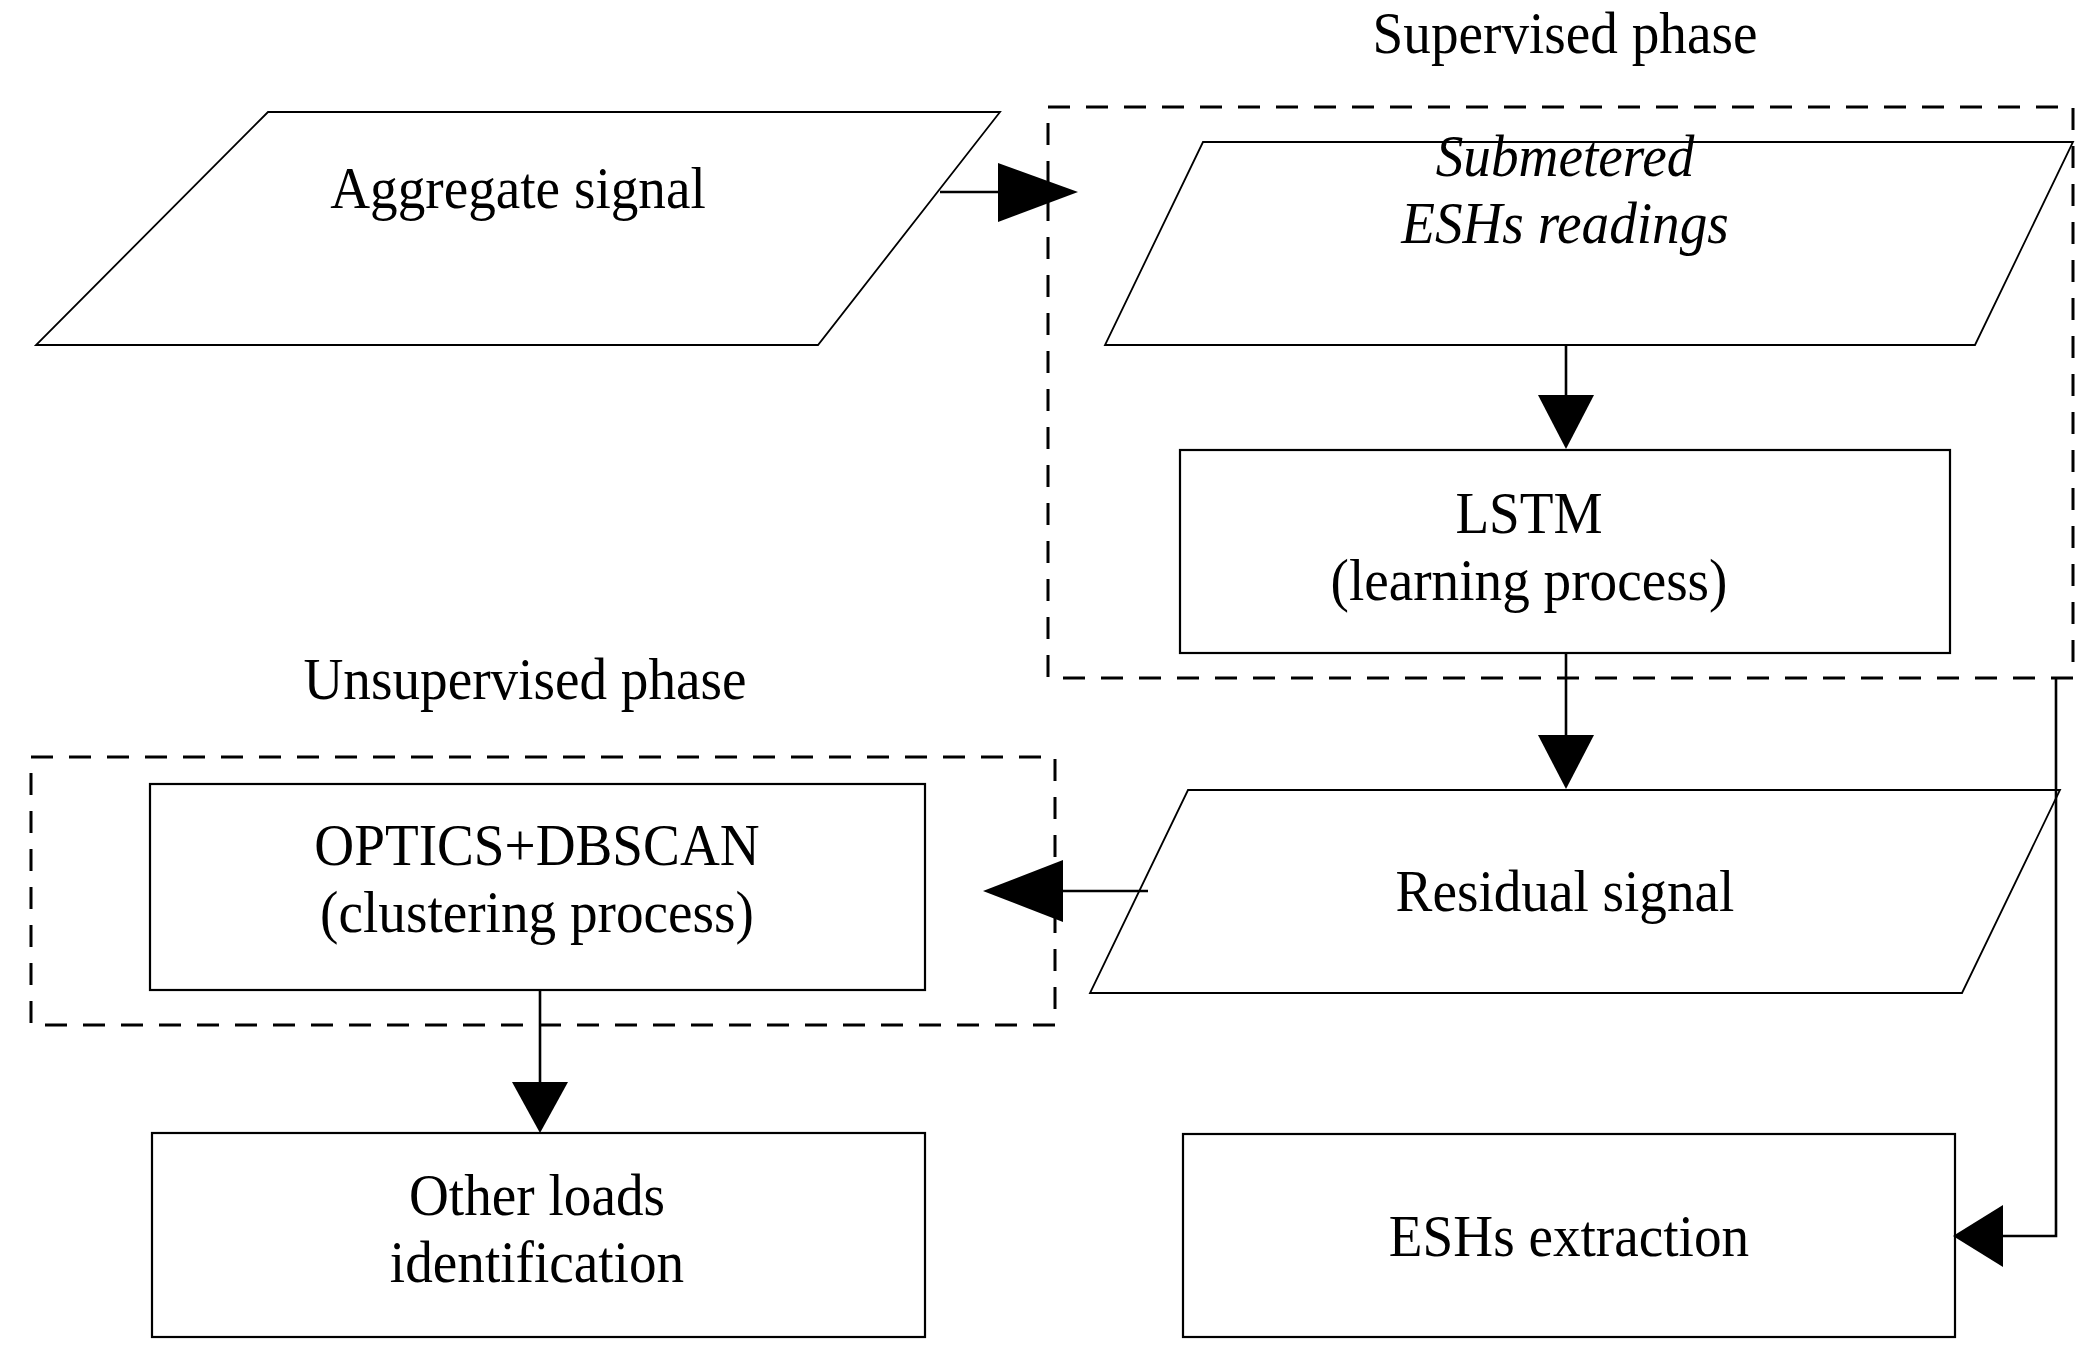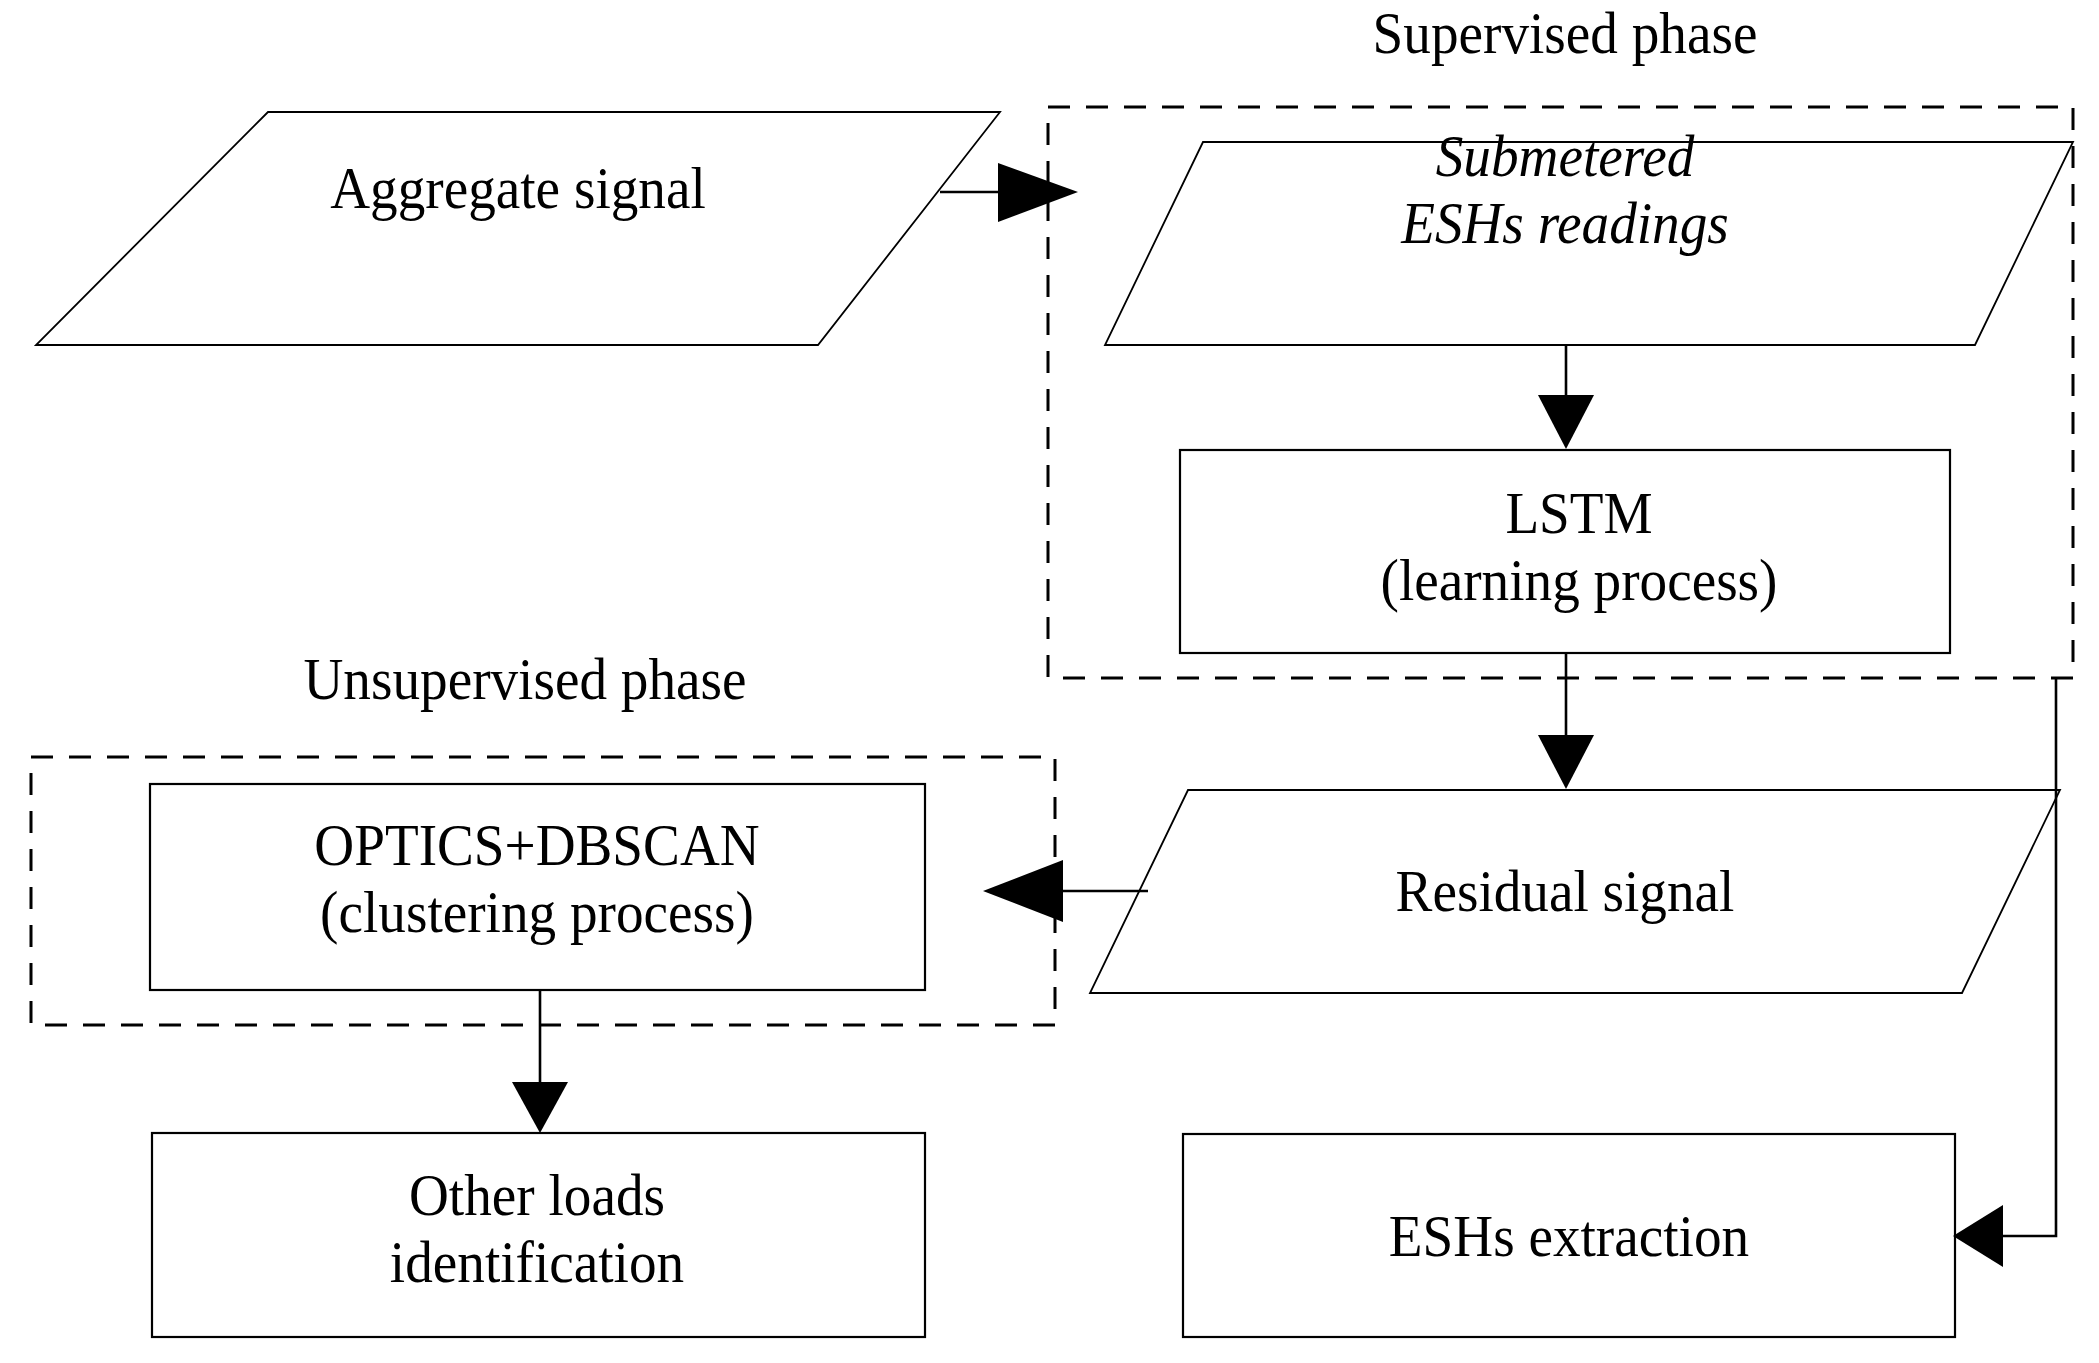--- a/index.html
+++ b/index.html
@@ -134,21 +134,21 @@
 
     <div class="txt" style="left:160px; top:646px; width:730px;">Unsupervised phase</div>
 
     <div class="txt" style="left:153px; top:155px; width:730px;">Aggregate signal</div>
 
     <div style="position:absolute; left:1200px; top:123px; width:730px; text-align:center;font-style:italic;">
       <div class="txt" style="position:relative; left:0; top:0; width:730px;">Submetered</div>
       <div class="txt" style="position:relative; left:0; top:0; width:730px;">ESHs readings</div>
     </div>
 
-    <div style="position:absolute; left:1214px; top:480px; width:730px; text-align:center;">
+    <div style="position:absolute; left:1164px; top:480px; width:730px; text-align:center;">
       <div class="txt" style="position:relative; left:0; top:0; width:730px;">LSTM</div>
       <div class="txt" style="position:relative; left:0; top:0; width:730px;">(learning process)</div>
     </div>
 
     <div class="txt" style="left:1200px; top:858px; width:730px;">Residual signal</div>
 
     <div style="position:absolute; left:172px; top:812px; width:730px; text-align:center;">
       <div class="txt" style="position:relative; left:0; top:0; width:730px;">OPTICS+DBSCAN</div>
       <div class="txt" style="position:relative; left:0; top:0; width:730px;">(clustering process)</div>
     </div>

